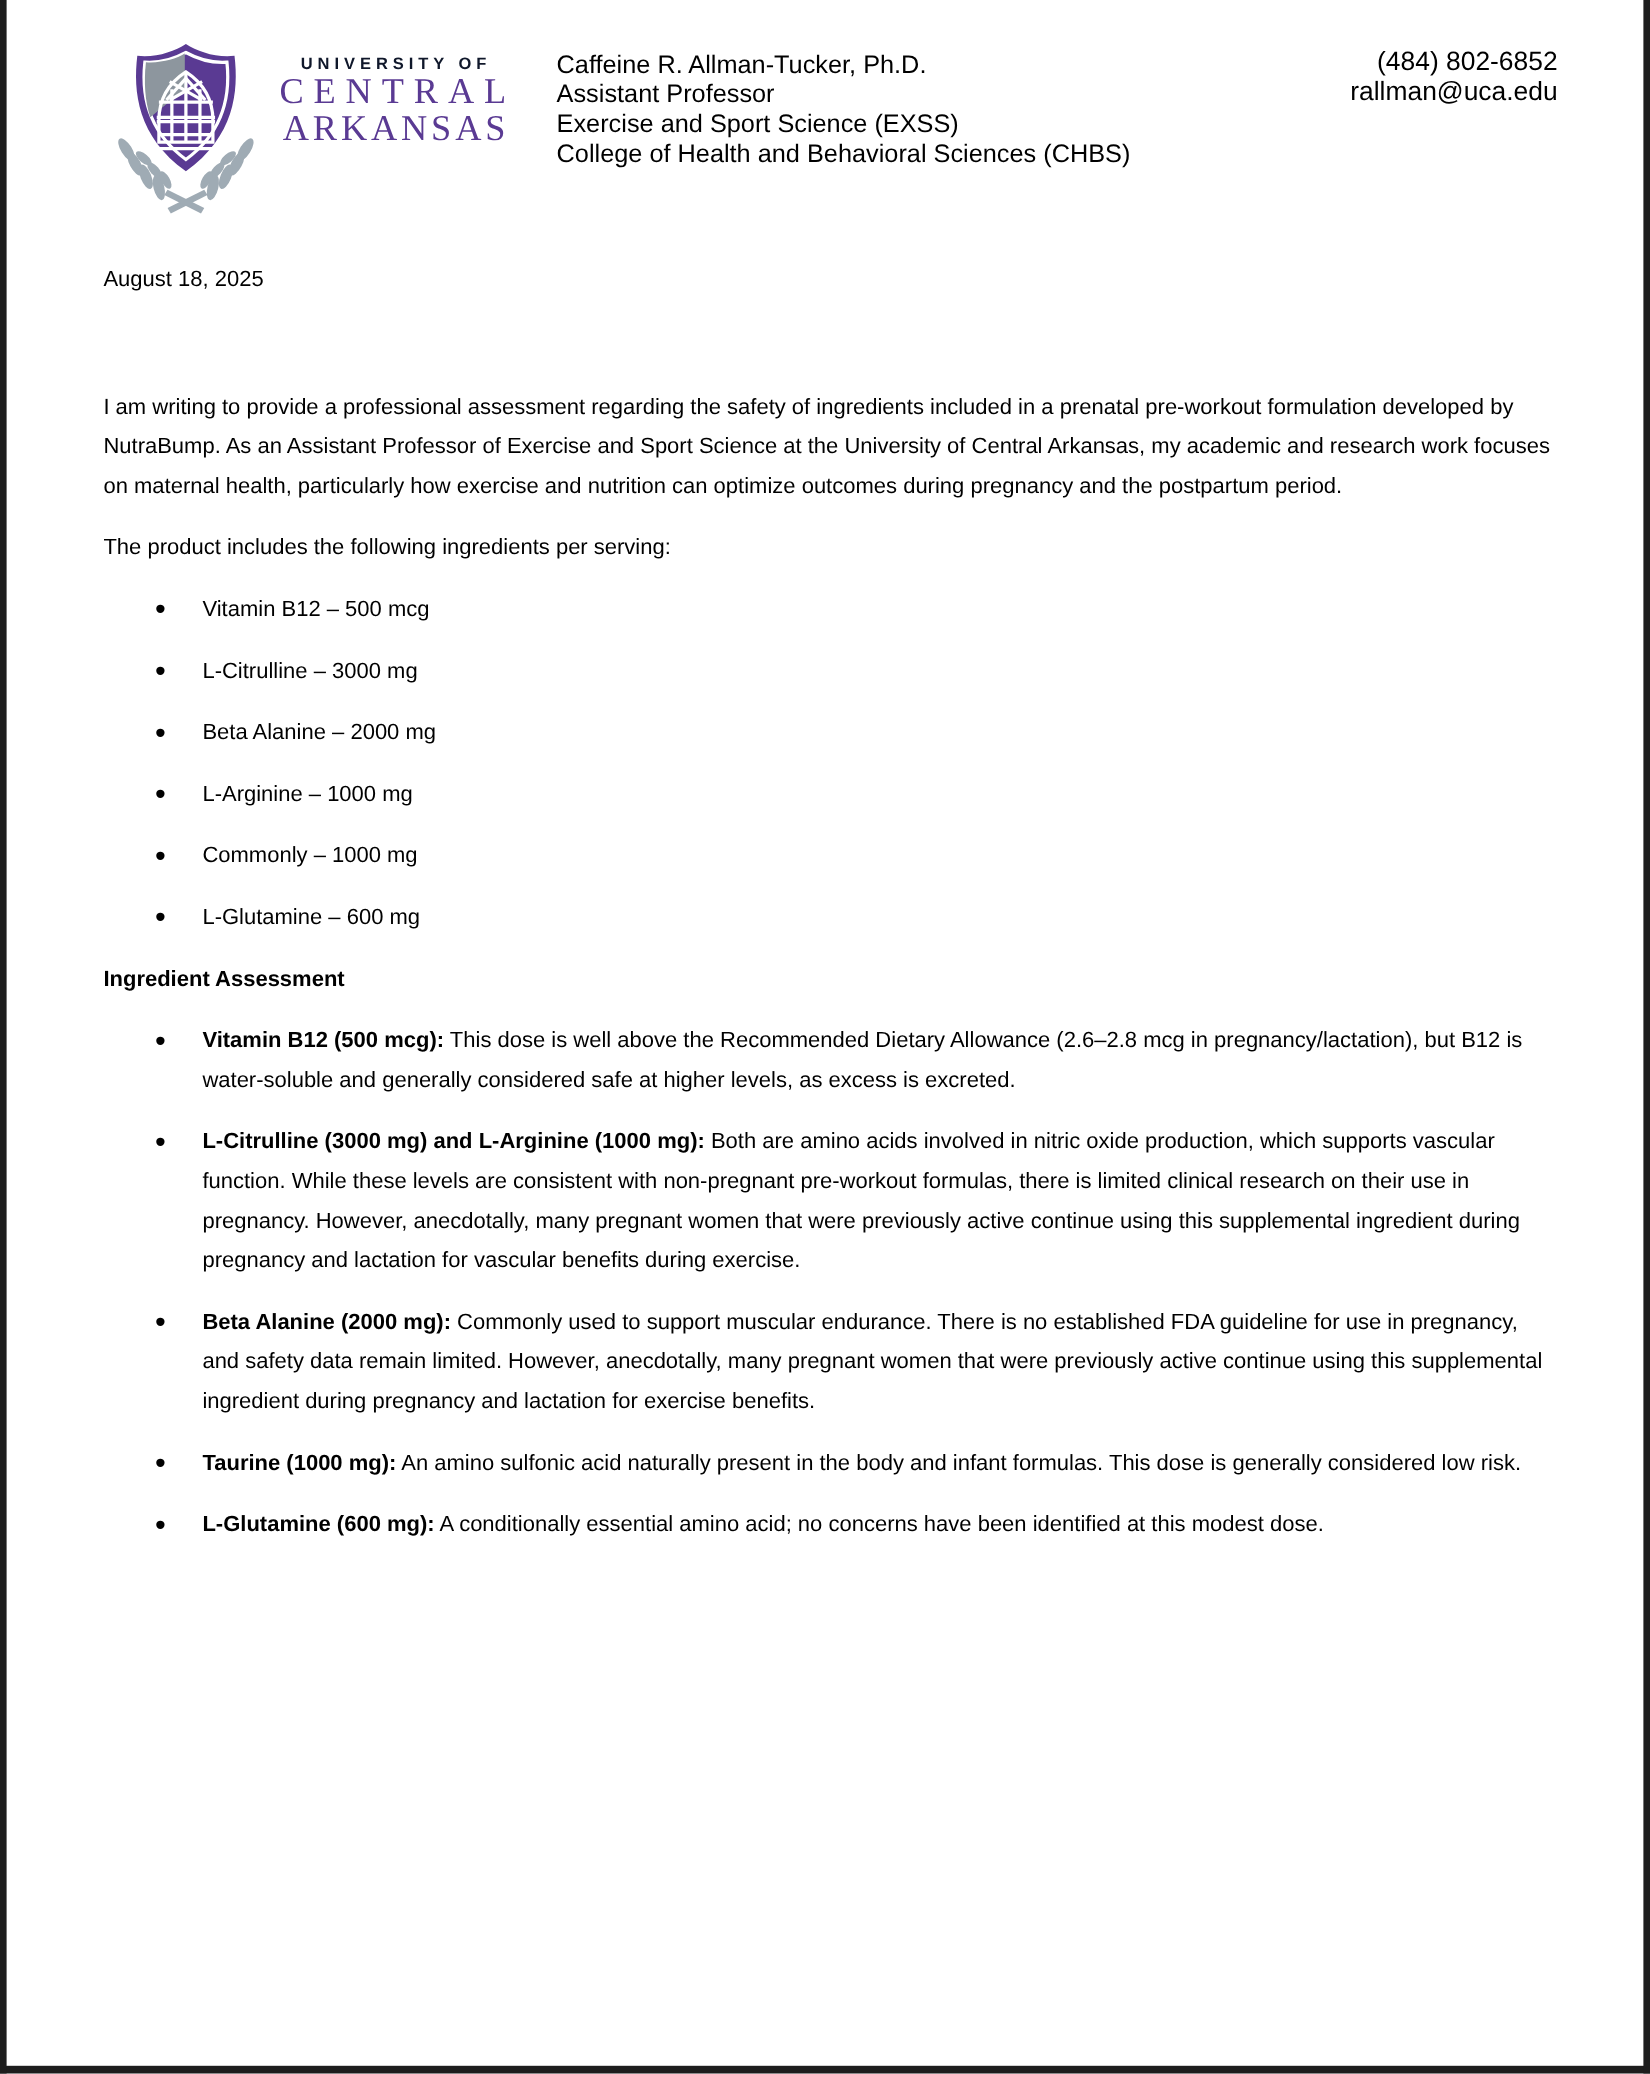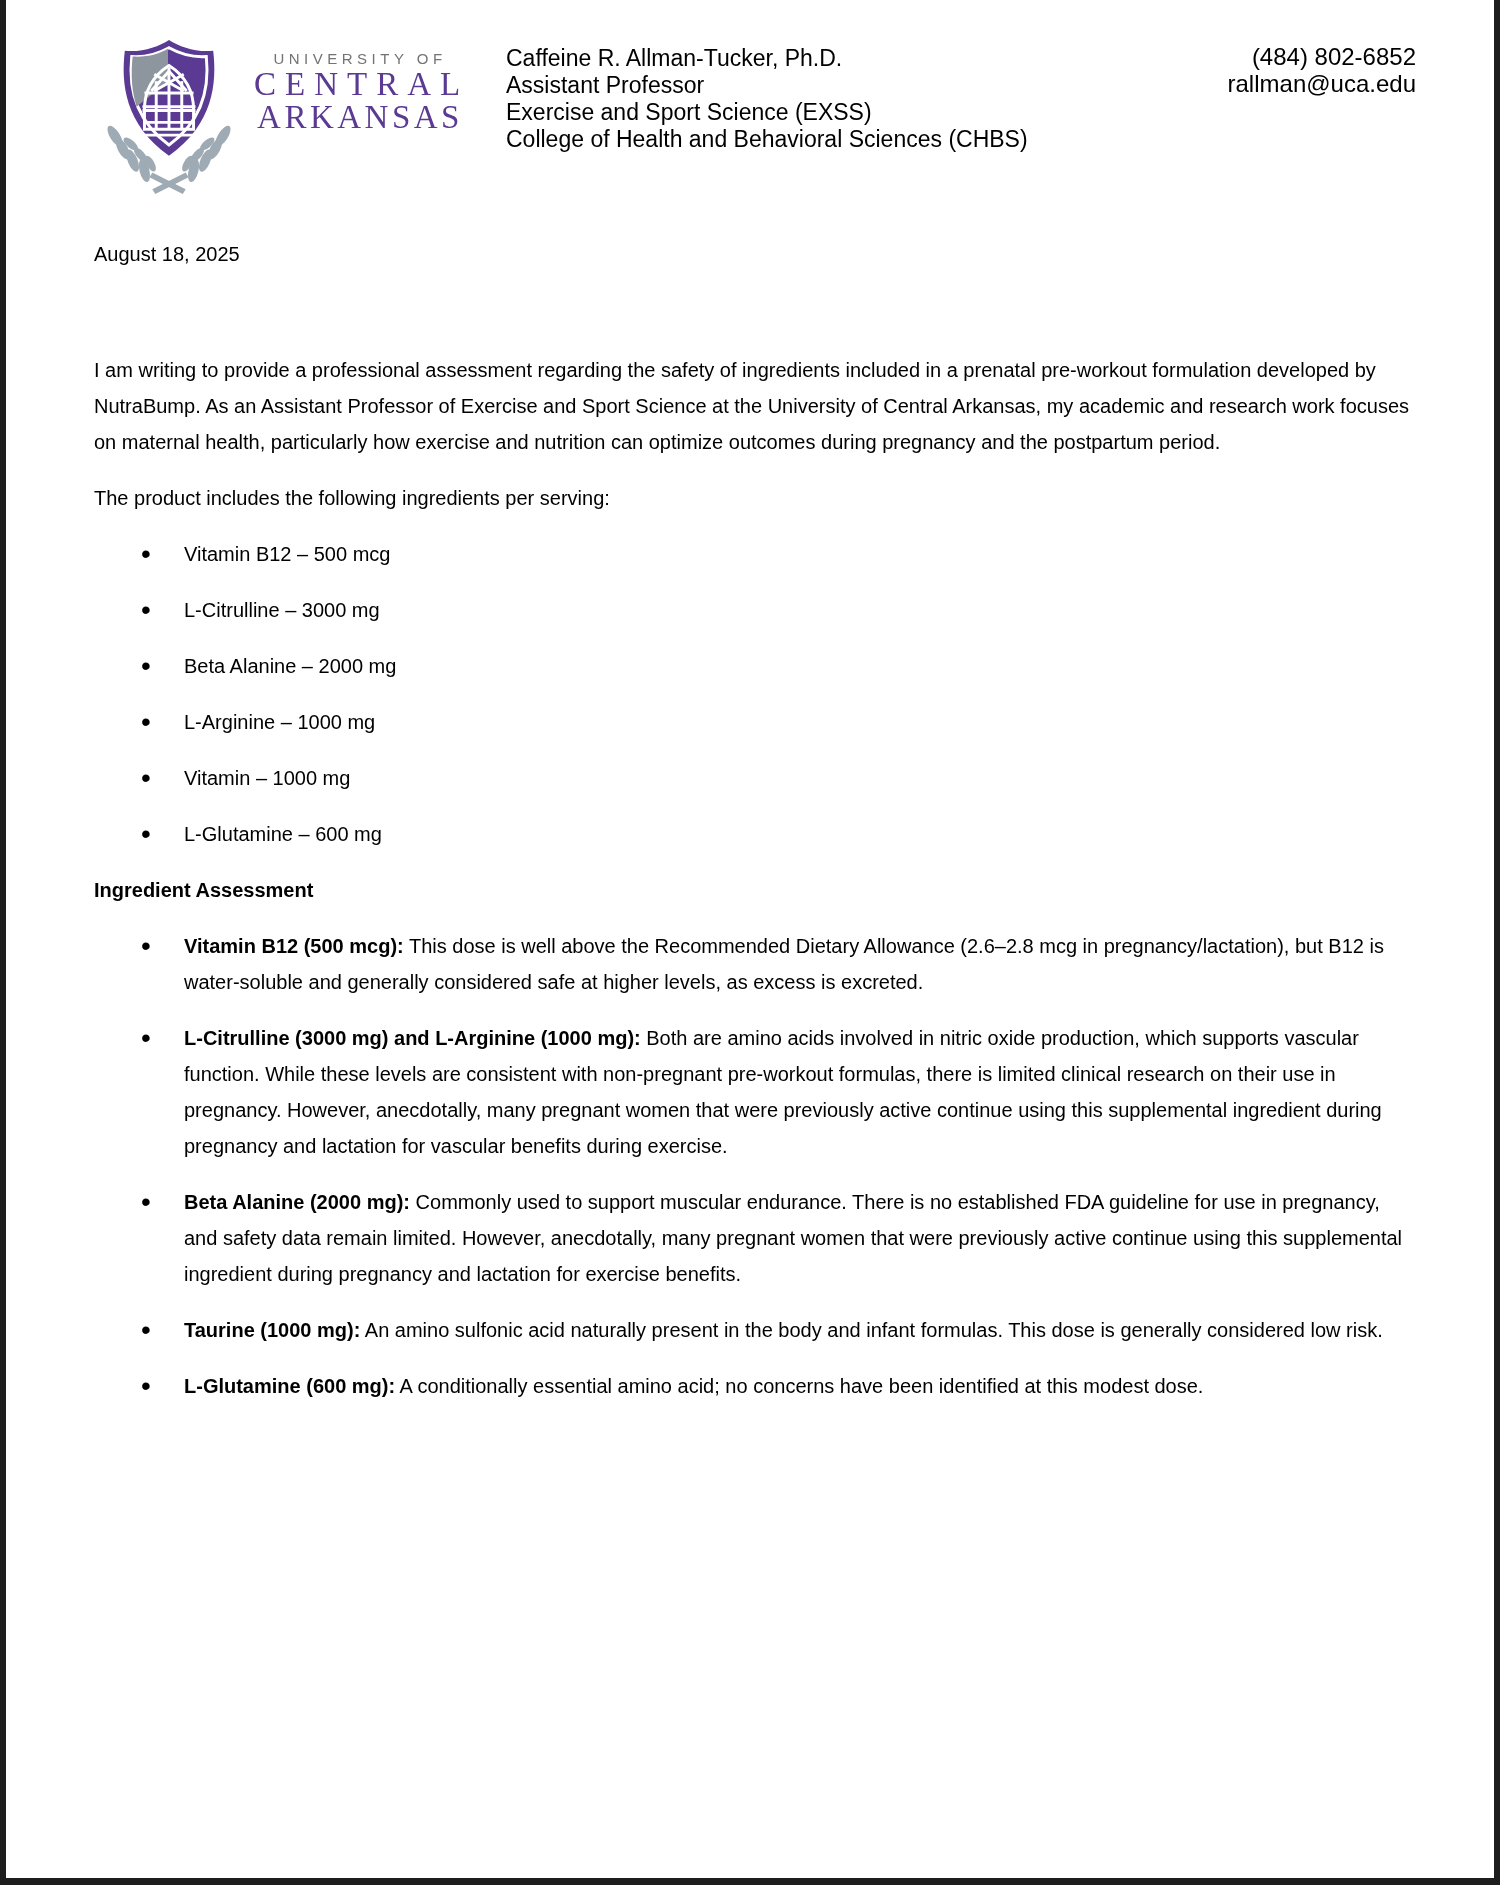--- a/index.html
+++ b/index.html
@@ -15,21 +15,21 @@
     overflow:hidden;
   }
   .page{padding:34px 78px 0 88px;}
 
   
   .letterhead{display:flex;align-items:flex-start;}
   .crest-wrap{display:flex;align-items:flex-start;}
   .crest{width:150px;height:162px;flex:0 0 auto;}
   .wordmark{margin:16px 0 0 10px;text-align:center;width:212px;}
   .wm-small{
-    color:#737373;font-size:15px;font-weight:normal;
+    color:#0f172a;font-size:15px;font-weight:bold;
     letter-spacing:4.5px;line-height:18px;white-space:nowrap;
   }
   .wm-big{
     color:#5a3a93;font-family:"Liberation Serif", serif;
     font-size:33px;line-height:33px;white-space:nowrap;
   }
   .wm-central{letter-spacing:9px;}
   .wm-arkansas{letter-spacing:3.5px;}
 
   .lh-center{margin-left:40px;font-size:23px;line-height:27px;padding-top:11px;}
@@ -133,21 +133,21 @@
 
     <p class="para">I am writing to provide a professional assessment regarding the safety of ingredients included in a prenatal pre-workout formulation developed by NutraBump. As an Assistant Professor of Exercise and Sport Science at the University of Central Arkansas, my academic and research work focuses on maternal health, particularly how exercise and nutrition can optimize outcomes during pregnancy and the postpartum period.</p>
 
     <p class="para">The product includes the following ingredients per serving:</p>
 
     <ul class="doc-list">
       <li>Vitamin B12 – 500 mcg</li>
       <li>L-Citrulline – 3000 mg</li>
       <li>Beta Alanine – 2000 mg</li>
       <li>L-Arginine – 1000 mg</li>
-      <li>Vitamin – 1000 mg</li>
+      <li>Commonly – 1000 mg</li>
       <li>L-Glutamine – 600 mg</li>
     </ul>
 
     <p class="para section-heading">Ingredient Assessment</p>
 
     <ul class="doc-list">
       <li>
         <span class="assess-label">Vitamin B12 (500 mcg):</span>
         <span>This dose is well above the Recommended Dietary Allowance (2.6–2.8 mcg in pregnancy/lactation), but B12 is water-soluble and generally considered safe at higher levels, as excess is excreted.</span>
       </li>

